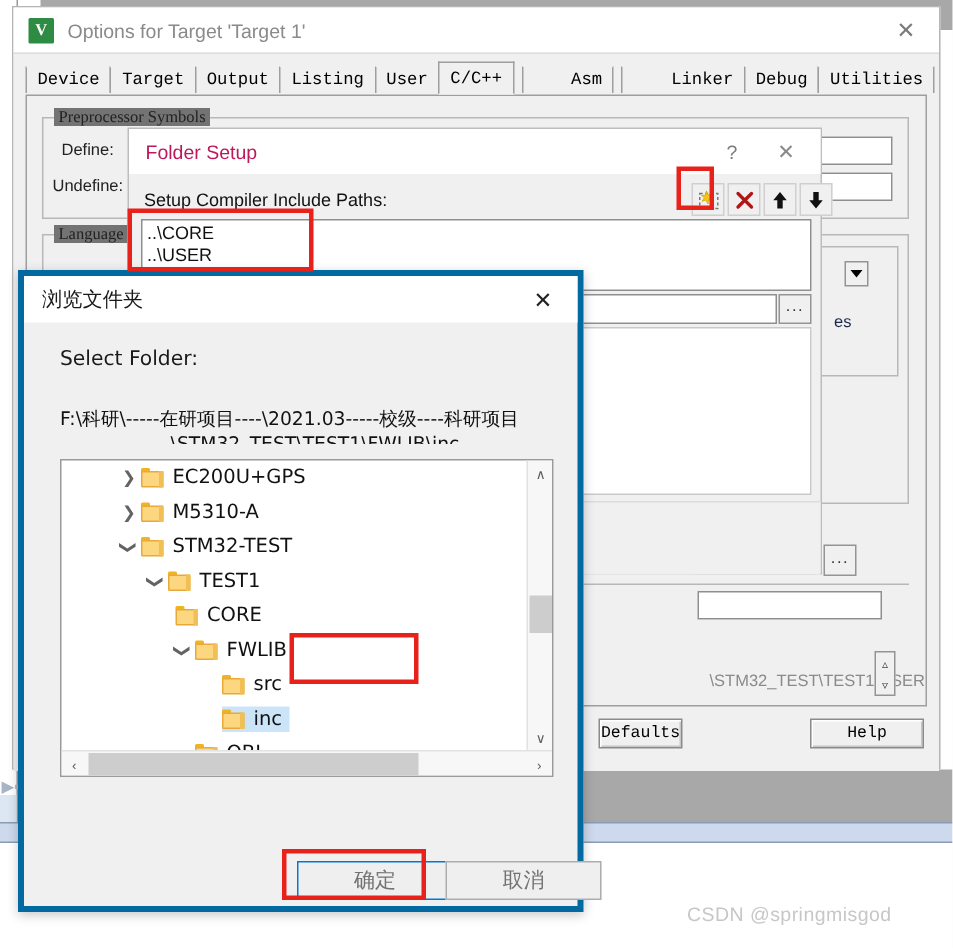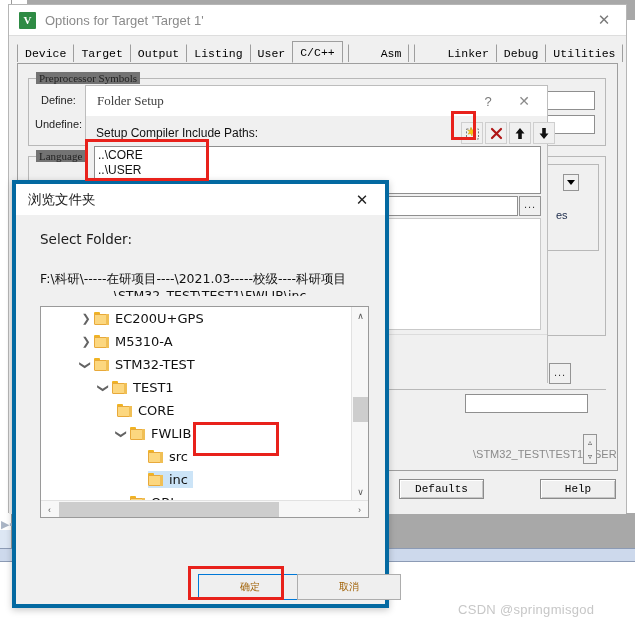--- a/index.html
+++ b/index.html
@@ -184,22 +184,22 @@
   
   .fs-window {
     position: absolute; left: 85px; top: 85px; width: 463px; height: 298px;
     background: #f0f0f0; border: 1px solid #bdbdbd;
   }
   .fs-titlebar {
     position: absolute; left: 0; top: 0; width: 100%; height: 30px;
     background: #ffffff; display: flex; align-items: center;
   }
   .fs-title {
-    margin-left: 11px; font-size: 13px; color: #404040;
-    font-family: Liberation Serif, serif;
+    margin-left: 11px; font-size: 13px; color: #be185d;
+    font-family: Liberation Sans, sans-serif;
   }
   .fs-help {
     position: absolute; right: 46px; top: 0; width: 26px; height: 30px;
     display: flex; align-items: center; justify-content: center;
     color: #7a7a7a; font-size: 13px;
   }
   .fs-close {
     position: absolute; right: 4px; top: 0; width: 38px; height: 30px;
     display: flex; align-items: center; justify-content: center;
     color: #8a8a8a; font-size: 14px;
@@ -338,21 +338,21 @@
     color: #5a5a5a; font-size: 9px;
   }
   .hsb-thumb {
     position: absolute; top: 1px; height: 15px; background: #cdcdcd;
   }
 
   .br-btn {
     position: absolute; height: 26px; width: 104px;
     background: #efefef; border: 1px solid #adadad;
     display: flex; align-items: center; justify-content: center;
-    font-size: 10px; color: #a16207; font-family: "DejaVu Sans", sans-serif;
+    font-size: 14px; color: #737373; font-family: "DejaVu Sans", sans-serif;
   }
   .br-btn.default { border: 1px solid #0078d7; }
 
   
   .redbox {
     position: absolute; border: 3px solid #e8211b; pointer-events: none;
     z-index: 60;
   }
 </style>
 </head>
@@ -421,21 +421,21 @@
         <div class="txtbox" style="left:447px;top:330px;width:123px;height:19px;"></div>
 
         <div class="groupbox" style="left:10px;top:282px;width:578px;height:44px;border-top:none;border-left:none;border-right:none;"></div>
         <div class="partial-text" style="left:455px;top:384px;color:#8a8a8a;">\STM32_TEST\TEST1\USER</div>
         <div class="spin" style="left:565px;top:370px;height:30px;">
           <div>▵</div>
           <div>▿</div>
         </div>
       </div>
 
-      <div class="btn" style="left:390px;top:443px;width:85px;height:20px;">Defaults</div>
+      <div class="btn" style="left:390px;top:443px;width:56px;height:20px;">Defaults</div>
       <div class="btn" style="left:531px;top:443px;width:76px;height:20px;">Help</div>
     </div>
   </div>
 
   <div class="fs-window">
     <div class="fs-titlebar">
       <div class="fs-title">Folder Setup</div>
       <div class="fs-help">?</div>
       <div class="fs-close">✕</div>
     </div>

